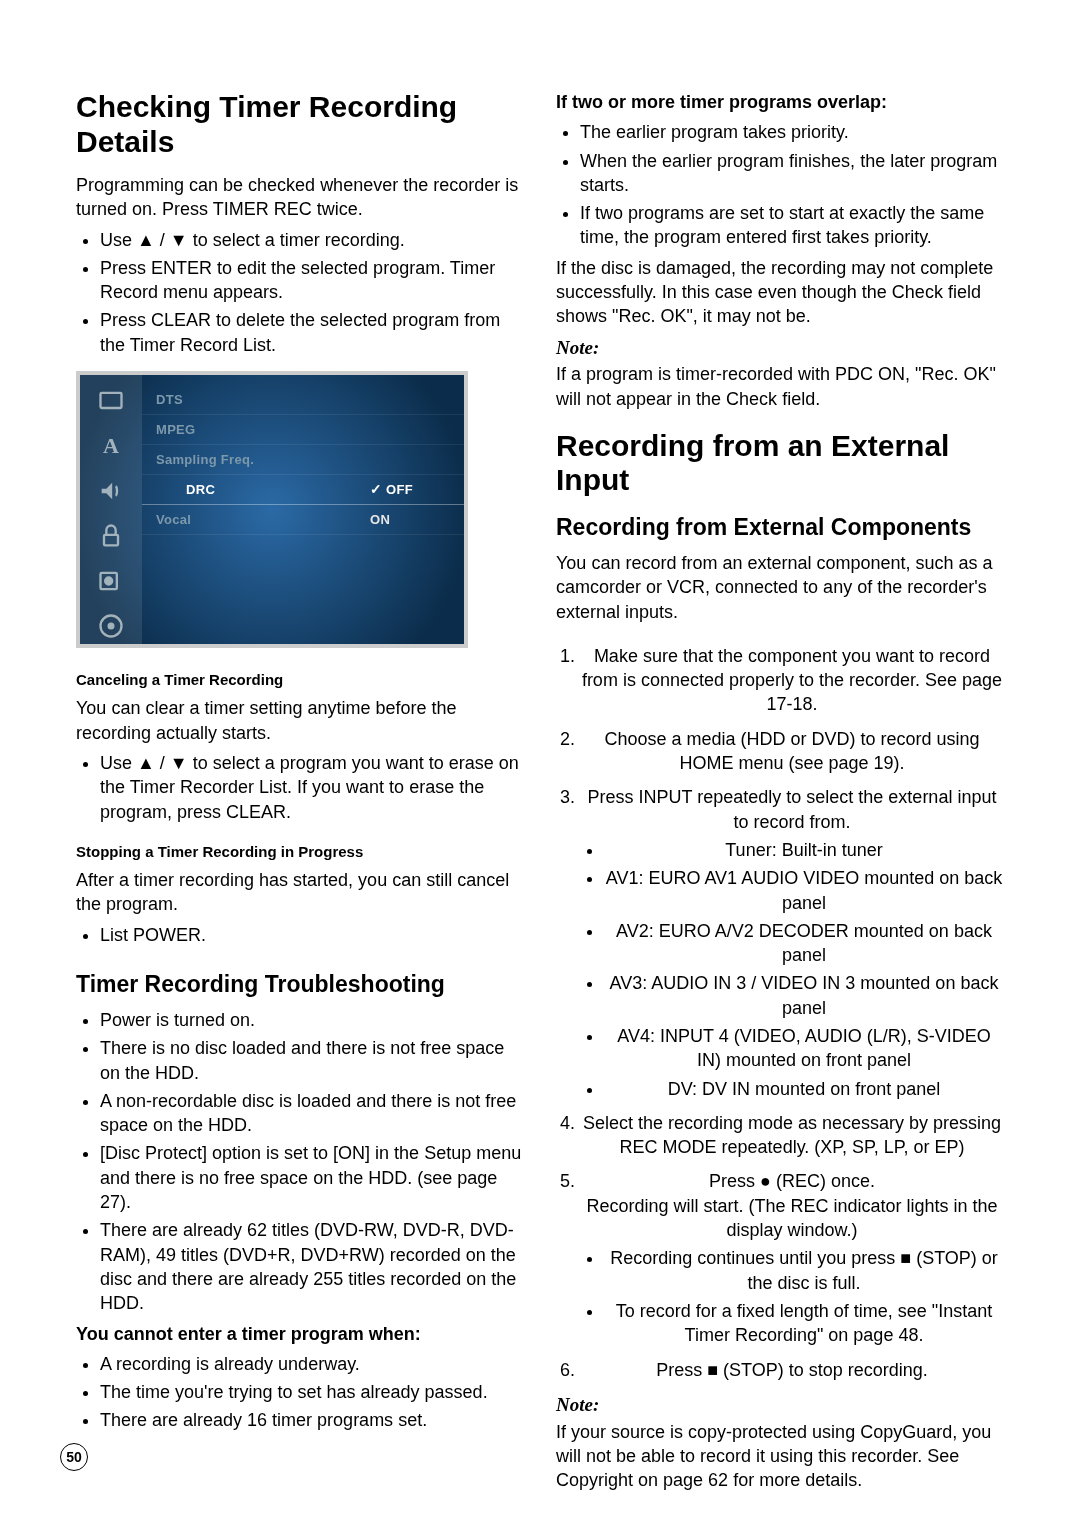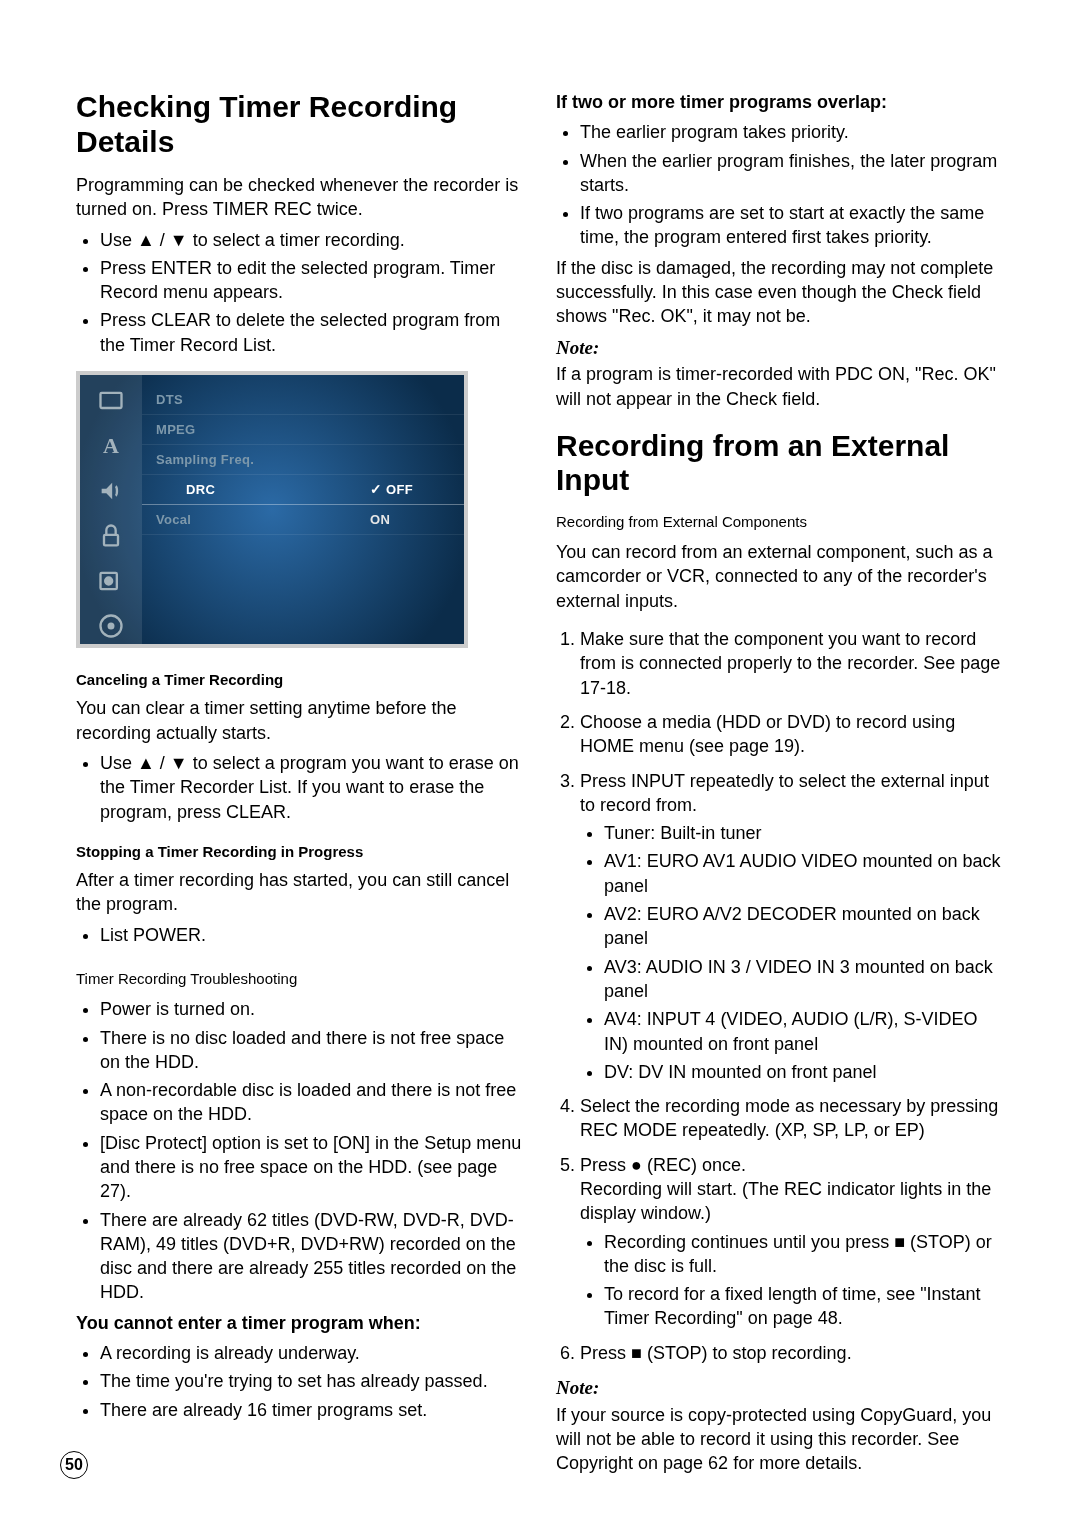--- a/index.html
+++ b/index.html
@@ -17,22 +17,22 @@
     gap: 32px;
   }
   .col { flex: 1 1 0; min-width: 0; }
   h1 {
     font-size: 30px;
     font-weight: bold;
     margin-bottom: 14px;
     line-height: 1.15;
   }
   h2 {
-    font-size: 15px;
-    font-weight: normal;
+    font-size: 23px;
+    font-weight: bold;
     margin-top: 22px;
     margin-bottom: 8px;
   }
   h3 {
     font-size: 15px;
     font-weight: bold;
     margin-top: 18px;
     margin-bottom: 6px;
   }
   p { margin-bottom: 6px; }
@@ -46,26 +46,26 @@
     margin-bottom: 2px;
   }
   ul, ol { margin-left: 24px; margin-bottom: 6px; }
   ul { list-style-type: disc; }
   li { margin-bottom: 4px; }
   ol > li { margin-bottom: 10px; }
   ol > li > ul { margin-top: 4px; }
   .page-num {
     position: absolute;
     left: 60px;
-    bottom: 40px;
+    bottom: 48px;
     width: 28px;
     height: 28px;
     border: 1.5px solid #000;
     border-radius: 50%;
-    font-size: 16px;
+    font-size: 14px;
     font-weight: bold;
     display: flex;
     align-items: center;
     justify-content: center;
   }
   
   .menu-shot {
     width: 392px;
     height: 277px;
     background: radial-gradient(circle at 50% 50%, #2b6aa6, #0b2c4a 85%);
@@ -227,21 +227,21 @@
       <li>If two programs are set to start at exactly the same time, the program entered first takes priority.</li>
     </ul>
     <p>If the disc is damaged, the recording may not complete successfully. In this case even though the Check field shows "Rec. OK", it may not be.</p>
     <p class="noteLabel">Note:</p>
     <p>If a program is timer-recorded with PDC ON, "Rec. OK" will not appear in the Check field.</p>
 
     <h1 style="margin-top:18px;">Recording from an External Input</h1>
     <h2 style="margin-top:4px;">Recording from External Components</h2>
     <p>You can record from an external component, such as a camcorder or VCR, connected to any of the recorder's external inputs.</p>
 
-    <ol style="margin-top:14px;">
+    <ol style="margin-top:20px;text-align:center;">
       <li>Make sure that the component you want to record from is connected properly to the recorder. See page 17-18.</li>
       <li>Choose a media (HDD or DVD) to record using HOME menu (see page 19).</li>
       <li>
         <span>Press INPUT repeatedly to select the external input to record from.</span>
         <ul>
           <li>Tuner: Built-in tuner</li>
           <li>AV1: EURO AV1 AUDIO VIDEO mounted on back panel</li>
           <li>AV2: EURO A/V2 DECODER mounted on back panel</li>
           <li>AV3: AUDIO IN 3 / VIDEO IN 3 mounted on back panel</li>
           <li>AV4: INPUT 4 (VIDEO, AUDIO (L/R), S-VIDEO IN) mounted on front panel</li>

